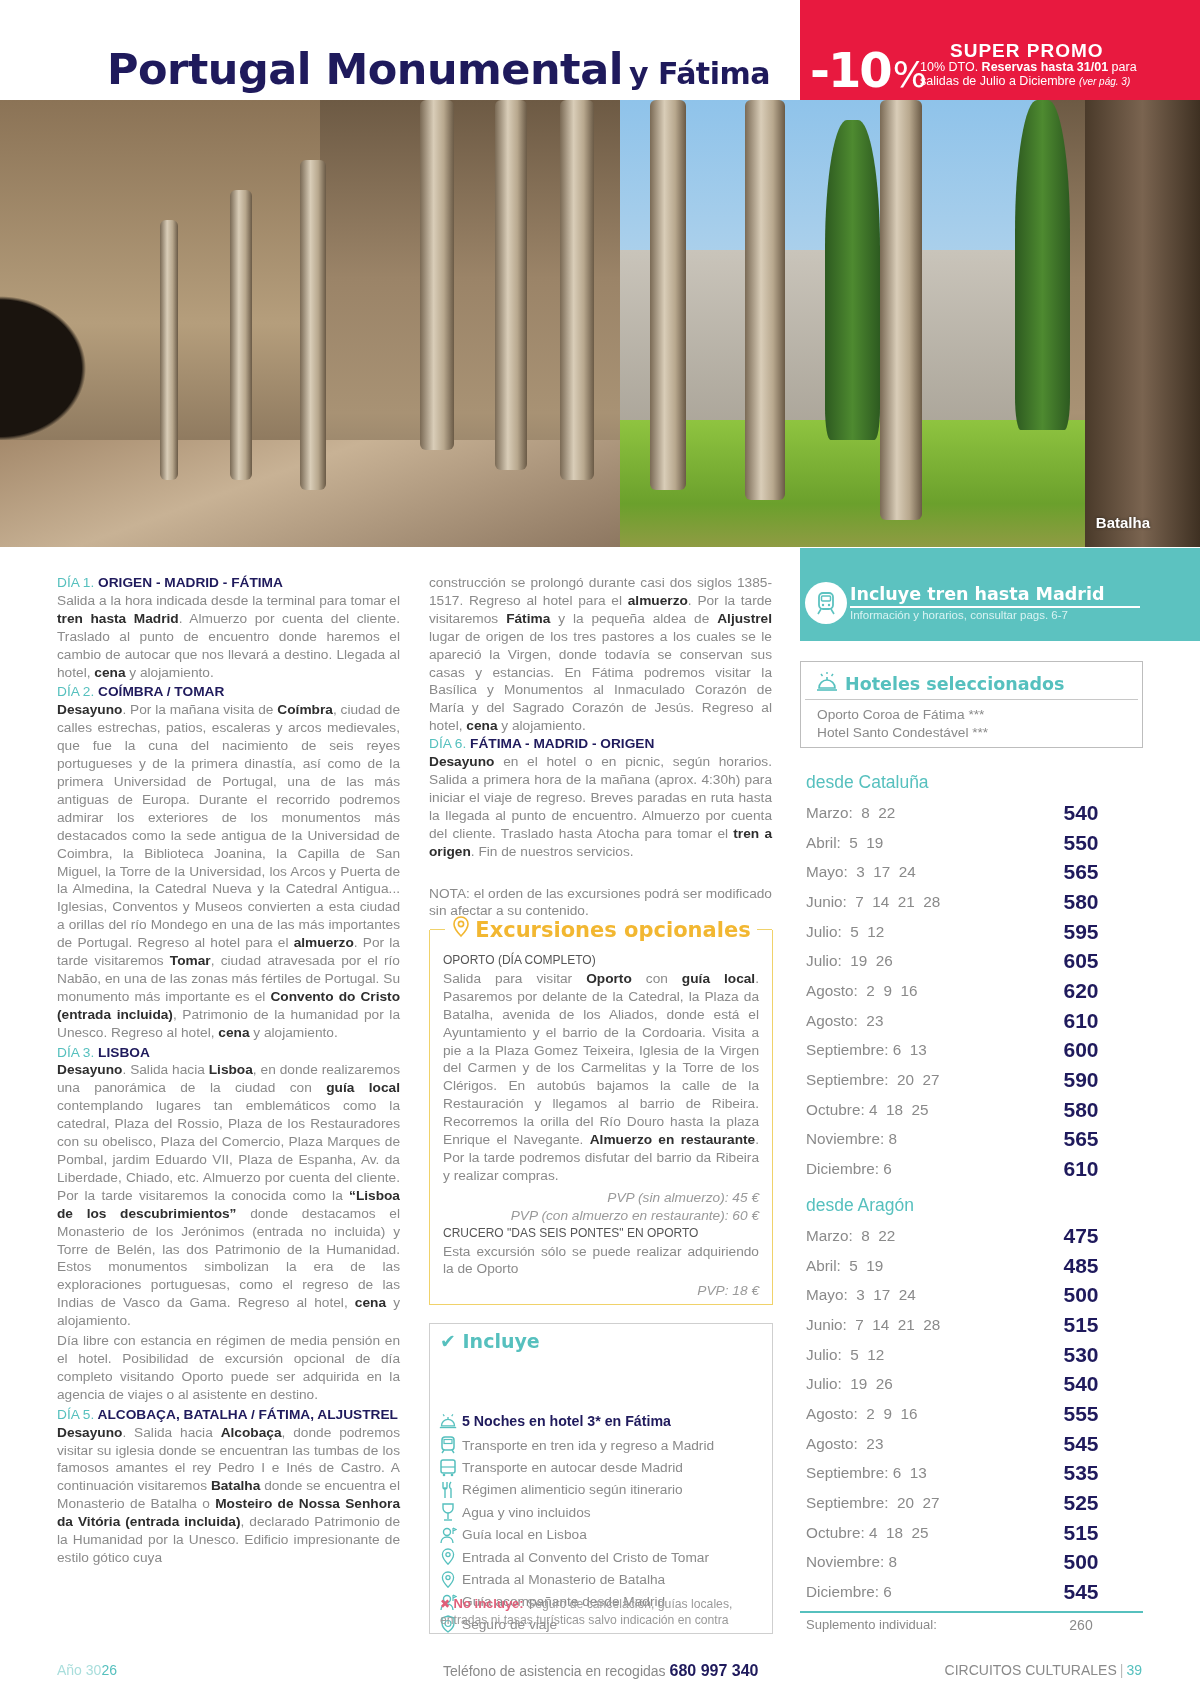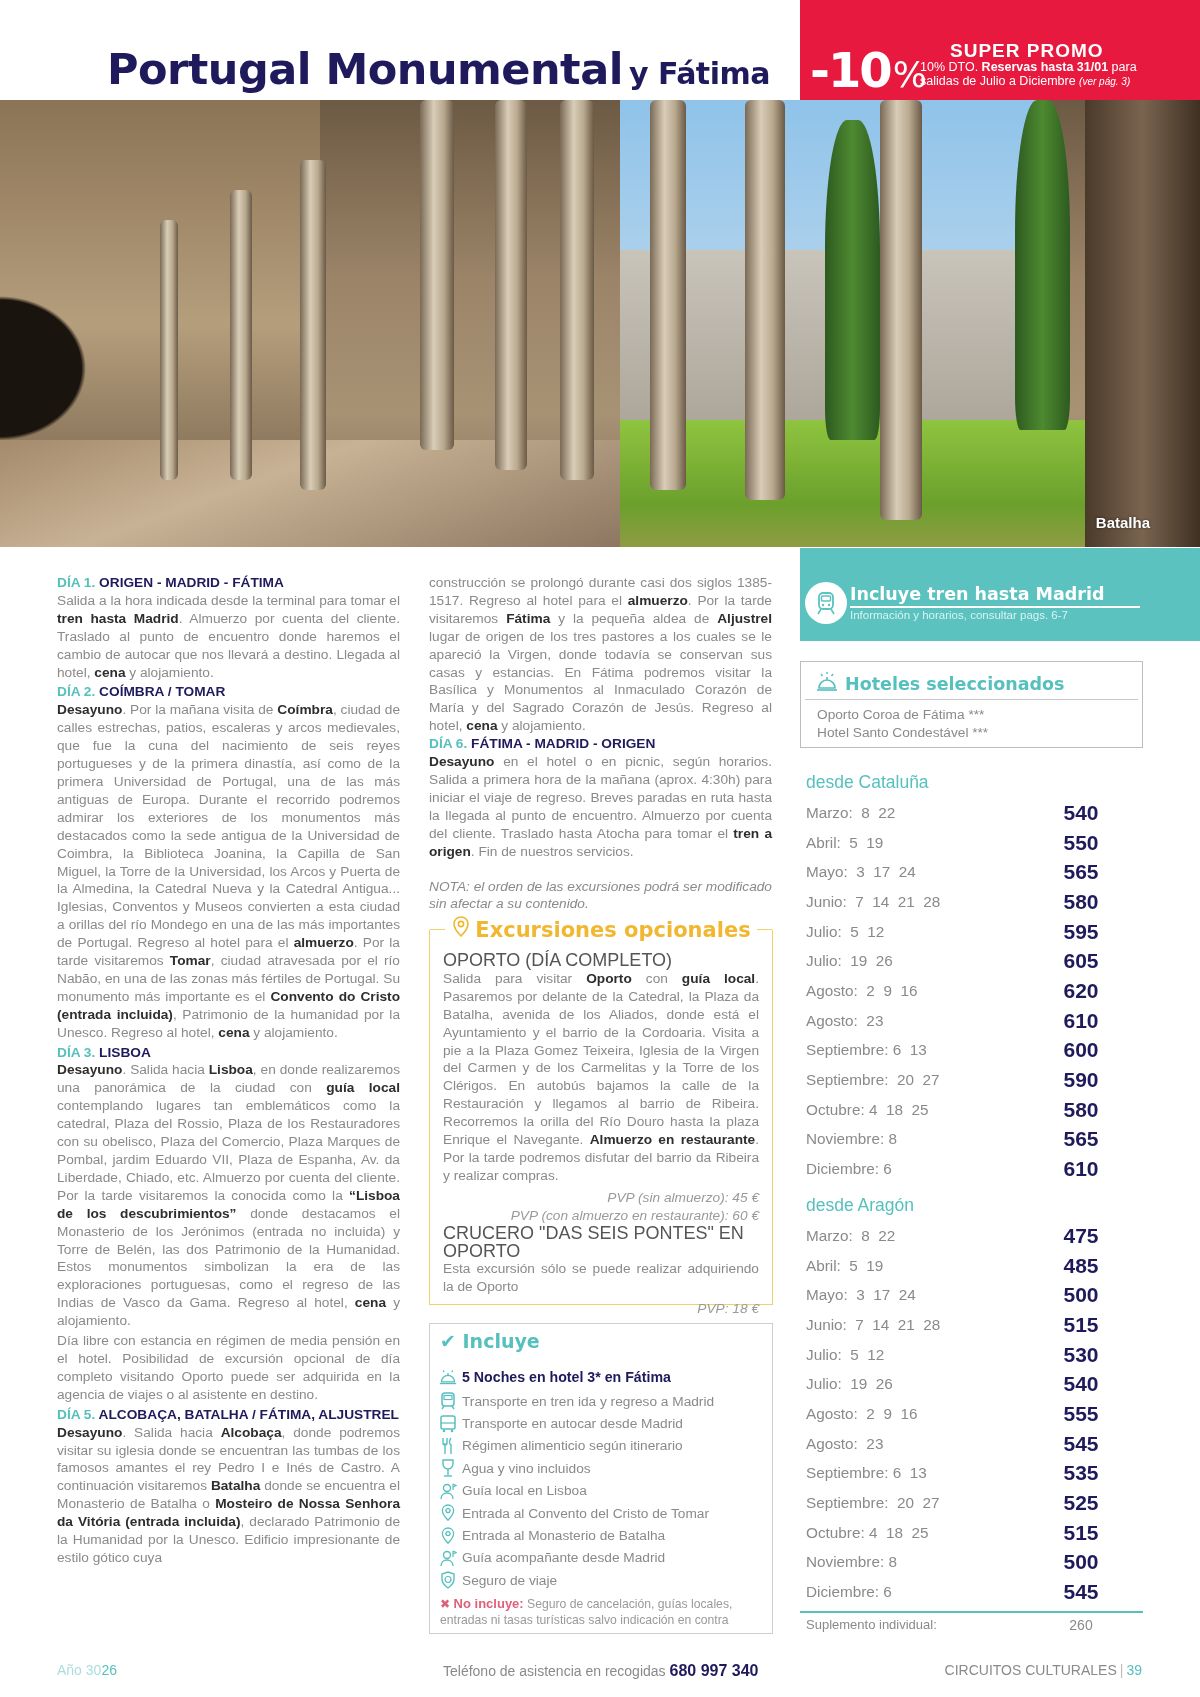--- a/index.html
+++ b/index.html
@@ -31,40 +31,40 @@
   .photo .col { position: absolute; background: linear-gradient(90deg, #7a6a55, #d9cdb8 40%, #b8a88e 70%, #6a5a46); border-radius: 6px; }
   .photo .arch { position: absolute; left: 0; top: 0; width: 320px; height: 447px; background: radial-gradient(ellipse at 0% 60%, #1a140e 0 18%, transparent 19%), linear-gradient(180deg, #8b7356, #b59e7c 50%, #6d5a46); }
   .photo .floor { position: absolute; left: 0; top: 340px; width: 620px; height: 110px; background: linear-gradient(160deg, #a58a6c, #c8b295 40%, #8c7660); }
   .photo .rightwall { position: absolute; left: 1085px; top: 0; width: 115px; height: 447px; background: linear-gradient(90deg, #4a3a2a, #7a6450 50%, #3e3022); }
   .photo .caption { position: absolute; right: 50px; bottom: 16px; color: #fff; font-weight: 700; font-size: 15px; text-shadow: 0 0 3px rgba(0,0,0,.6); }
 
   
   .col1 { position: absolute; left: 57px; top: 574px; width: 343px; font-size: 13.7px; line-height: 17.9px; text-align: justify; }
   .col2 { position: absolute; left: 429px; top: 574px; width: 343px; font-size: 13.7px; line-height: 17.9px; text-align: justify; }
   .day-h { color: #1f1a5c; font-weight: 700; font-size: 13.7px; text-align: left; }
-  .day-h .n { color: #56c0be; font-weight: 700; }
+  .day-h .n { color: #56c0be; font-weight: 400; }
   .p { color: #8a8a8a; }
   .p b { color: #2e2e2e; font-weight: 700; }
   .day { margin-bottom: 2px; }
 
   
   .exc { position: absolute; left: 429px; top: 930px; width: 344px; height: 375px; border: 1.5px solid #f0d26a; border-top: none; }
   .exc-title { position: absolute; left: 0; top: -14px; width: 100%; display: flex; align-items: center; }
   .exc-title .ln { flex: 1; height: 1.5px; background: #f0d26a; }
   .exc-title .t { color: #f2b731; font-weight: 700; font-size: 21px; padding: 0 6px; display: flex; align-items: center; gap: 4px; font-family: "DejaVu Sans", sans-serif; }
   .exc-body { position: absolute; left: 13px; top: 22px; width: 316px; font-size: 13.7px; line-height: 17.9px; text-align: justify; }
-  .exc-h { color: #555; font-size: 18px; text-align: left; }
+  .exc-h { color: #555; font-size: 12px; text-align: left; }
   .exc-price { text-align: right; font-style: italic; color: #9a9a9a; }
 
   
   .inc { position: absolute; left: 429px; top: 1323px; width: 344px; height: 311px; border: 1px solid #cfcfcf; }
   .inc-title { position: absolute; left: 10px; top: 6px; color: #56c0be; font-weight: 700; font-size: 19px; font-family: "DejaVu Sans", sans-serif; }
   .inc-list { position: absolute; left: 6px; top: 40px; width: 330px; }
   .inc-item { display: flex; align-items: center; height: 22.4px; font-size: 13.7px; color: #8a8a8a; white-space: nowrap; }
-  .inc-item.main { color: #1f1a5c; font-weight: 700; font-size: 14.2px; height: 26px; }
+  .inc-item.main { color: #1f1a5c; font-weight: 700; font-size: 14.2px; height: 26px; margin-top: 44px; }
   .inc-item .ic { width: 24px; height: 20px; display: inline-flex; align-items: center; justify-content: center; margin-right: 2px; }
   .noinc { position: absolute; left: 10px; top: 272px; width: 326px; font-size: 12.2px; line-height: 16px; color: #9a9a9a; }
   .noinc b { color: #e0607a; font-weight: 700; font-size: 13px; }
 
   
   .tren { position: absolute; left: 800px; top: 548px; width: 400px; height: 93px; background: #5cc2c0; color: #fff; }
   .tren .circle { position: absolute; left: 5px; top: 34px; width: 42px; height: 42px; border-radius: 50%; background: #fff; display: flex; align-items: center; justify-content: center; }
   .tren .t1 { position: absolute; left: 50px; top: 36px; font-weight: 700; font-size: 17.5px; font-family: "DejaVu Sans", sans-serif; }
   .tren .ln { position: absolute; left: 50px; top: 58px; width: 290px; height: 1.5px; background: #fff; }
   .tren .t2 { position: absolute; left: 50px; top: 61px; font-size: 11.5px; color: #d8f3f2; text-align: center; }
@@ -151,21 +151,21 @@
       <div class="p"><b>Desayuno</b>. Salida hacia <b>Alcobaça</b>, donde podremos visitar su iglesia donde se encuentran las tumbas de los famosos amantes el rey Pedro I e Inés de Castro. A continuación visitaremos <b>Batalha</b> donde se encuentra el Monasterio de Batalha o <b>Mosteiro de Nossa Senhora da Vitória (entrada incluida)</b>, declarado Patrimonio de la Humanidad por la Unesco. Edificio impresionante de estilo gótico cuya </div>
     </div>
   </div>
 
 <div class="col2" id="col2">
     <div class="p">construcción se prolongó durante casi dos siglos 1385-1517. Regreso al hotel para el <b>almuerzo</b>. Por la tarde visitaremos <b>Fátima</b> y la pequeña aldea de <b>Aljustrel</b> lugar de origen de los tres pastores a los cuales se le apareció la Virgen, donde  todavía se conservan sus casas y estancias. En Fátima podremos visitar la Basílica y Monumentos al Inmaculado Corazón de María y del Sagrado Corazón de Jesús. Regreso al hotel, <b>cena</b> y alojamiento.</div>
     <div class="day">
       <div class="day-h"><span class="n">DÍA 6.</span> FÁTIMA - MADRID - ORIGEN</div>
       <div class="p"><b>Desayuno</b> en el hotel o en picnic, según horarios. Salida a primera hora de la mañana (aprox. 4:30h) para iniciar el viaje de regreso. Breves paradas en ruta hasta la llegada al punto de encuentro. Almuerzo por cuenta del cliente. Traslado hasta Atocha para tomar el <b>tren a origen</b>. Fin de nuestros servicios.</div>
     </div>
-    <div class="p" style="margin-top: 17px; font-style: italic;">NOTA: el orden de las excursiones podrá ser modificado sin afectar a su contenido.</div>
+    <div class="p" style="margin-top: 24px;">NOTA: el orden de las excursiones podrá ser modificado sin afectar a su contenido.</div>
   </div>
 
 <div class="exc">
   <div class="exc-title">
     <div class="ln"></div>
     <div class="t">
       <span>
         <svg width="20" height="22" viewBox="0 0 20 22">
             <path d="M10 1C6 1 3 4 3 8c0 5 7 12 7 12s7-7 7-12c0-4-3-7-7-7z" fill="none" stroke="#f2b731" stroke-width="1.6"></path>
             <circle cx="10" cy="8" r="2.6" fill="none" stroke="#f2b731" stroke-width="1.6"></circle>

